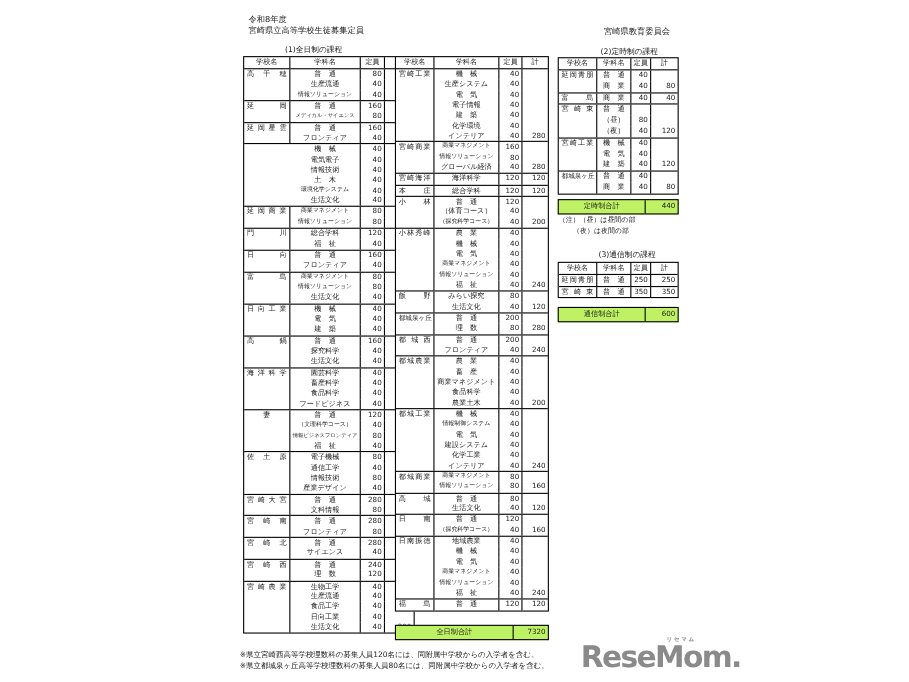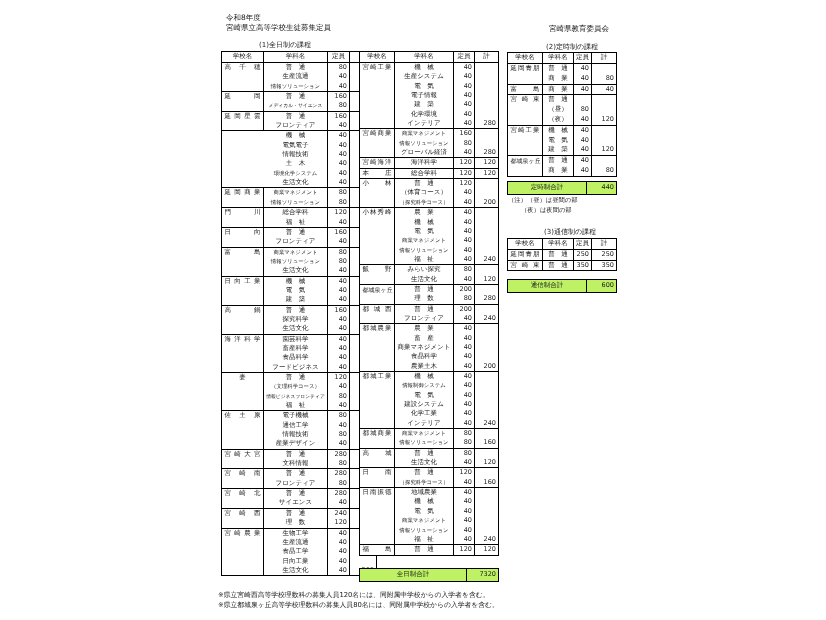--- a/index.html
+++ b/index.html
@@ -514,14 +514,18 @@
       </div>
     </div>
   <div class="sumbox" id="corr-box">
     <div class="sum-label">通信制合計</div>
     <div class="sum-value">600</div>
   </div>
 
   <div class="abs" id="fn1">※県立宮崎西高等学校理数科の募集人員120名には、同附属中学校からの入学者を含む。</div>
   <div class="abs" id="fn2">※県立都城泉ヶ丘高等学校理数科の募集人員80名には、同附属中学校からの入学者を含む。</div>
 
+  <div class="abs" id="logo" style="color: rgb(138, 138, 138);">
+    <span class="logo-ruby">リセマム</span>
+    <span class="logo-text">ReseMom.</span>
+  </div>
 
 </div>
 
 </body></html>

